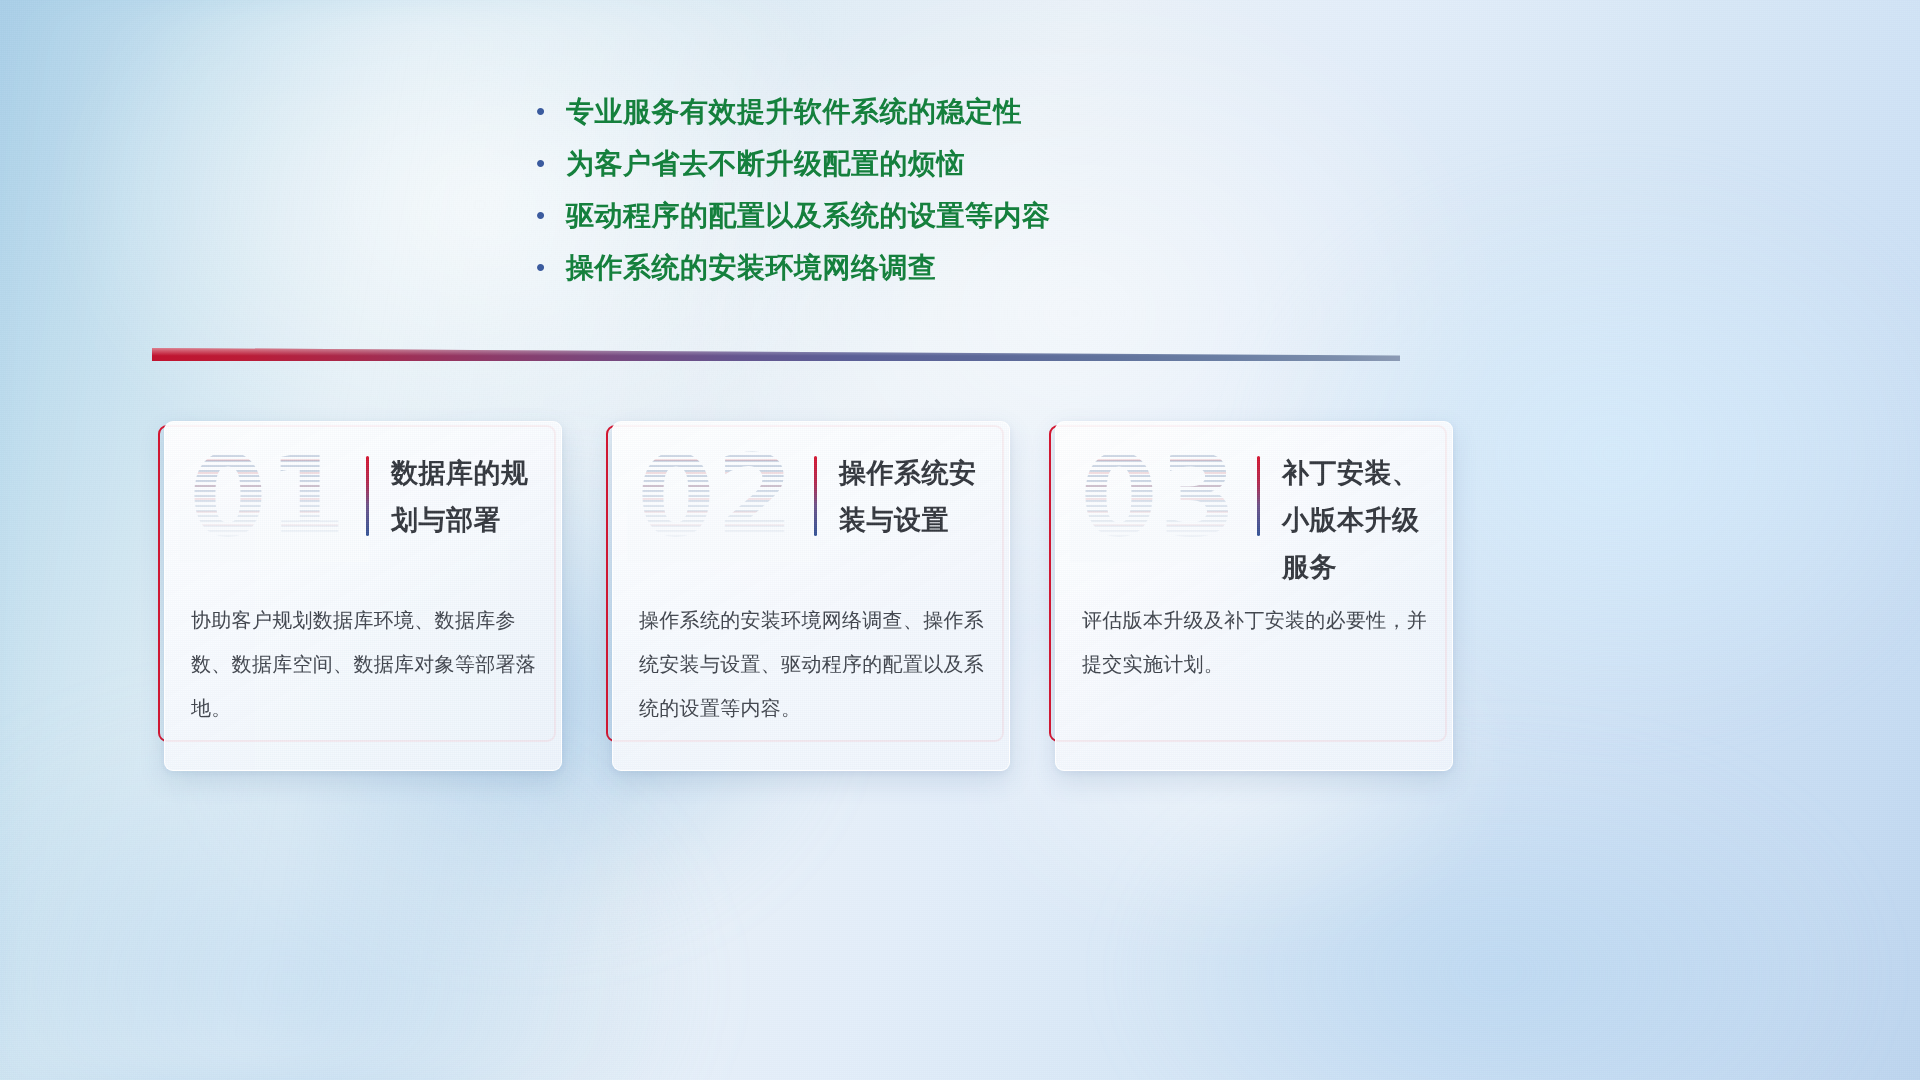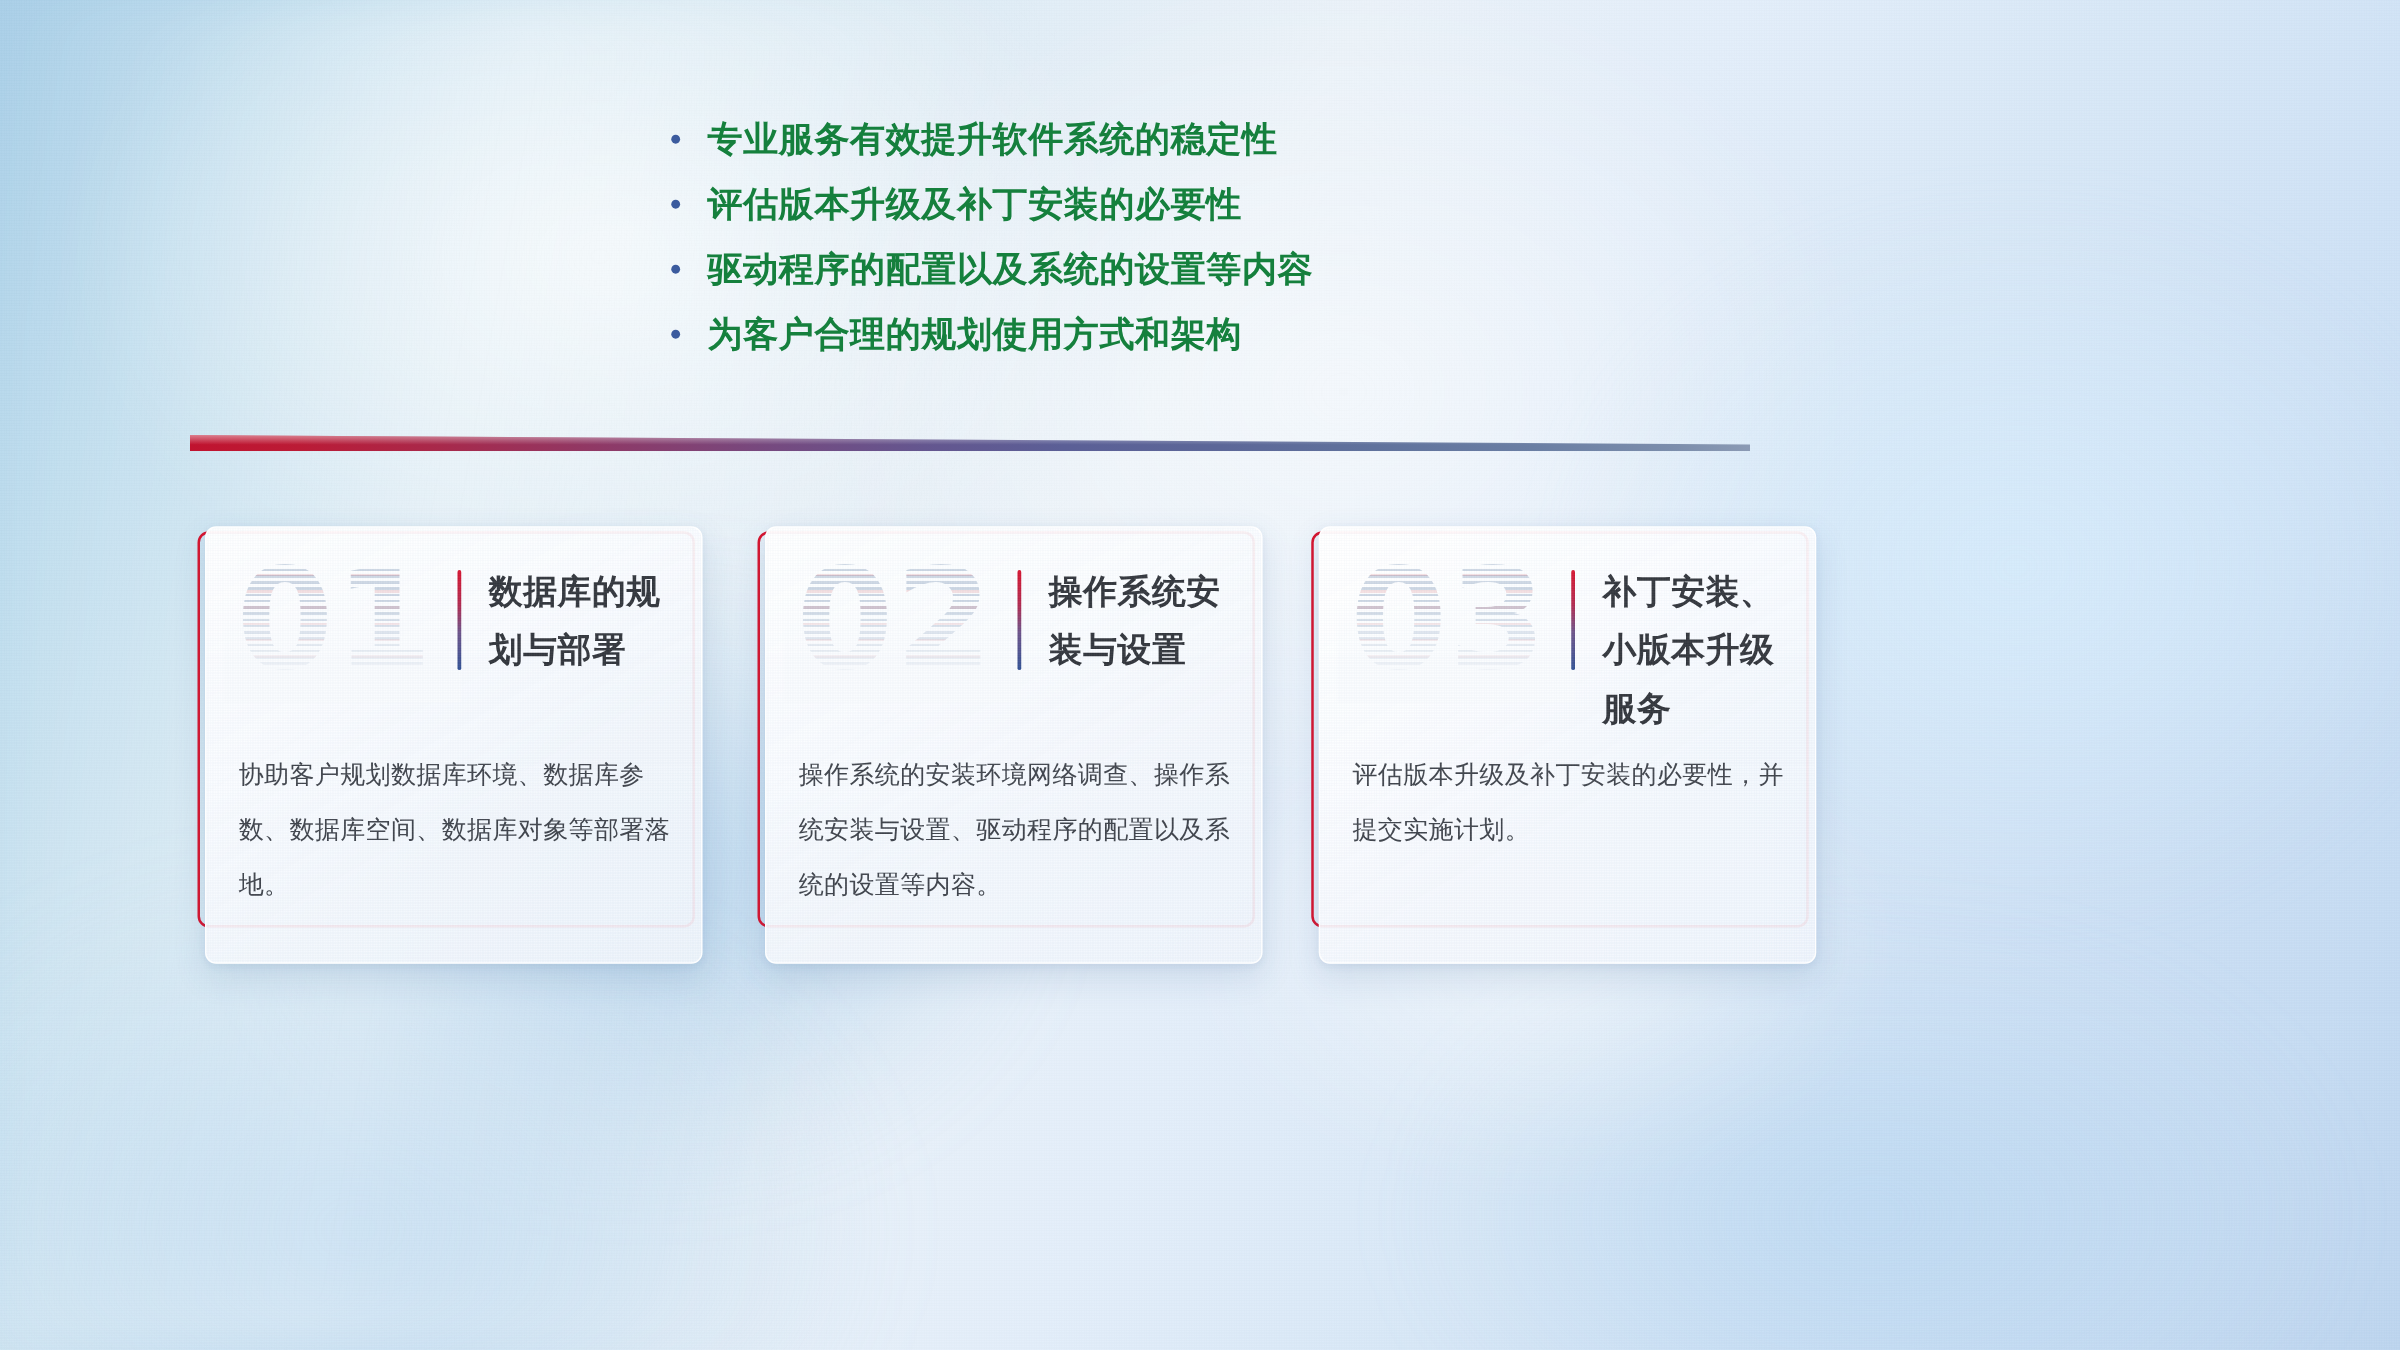--- a/index.html
+++ b/index.html
@@ -225,31 +225,31 @@
 
   <div class="bullets">
 
     <div class="bullet-row">
       <span class="bullet-dot">•</span>
       <span class="bullet-text">专业服务有效提升软件系统的稳定性</span>
     </div>
 
     <div class="bullet-row">
       <span class="bullet-dot">•</span>
-      <span class="bullet-text">评估版本升级及补丁安装的必要性</span>
+      <span class="bullet-text">为客户省去不断升级配置的烦恼</span>
     </div>
 
     <div class="bullet-row">
       <span class="bullet-dot">•</span>
       <span class="bullet-text">驱动程序的配置以及系统的设置等内容</span>
     </div>
 
     <div class="bullet-row">
       <span class="bullet-dot">•</span>
-      <span class="bullet-text">为客户合理的规划使用方式和架构</span>
+      <span class="bullet-text">操作系统的安装环境网络调查</span>
     </div>
 
   </div>
 
   <div class="divider-wrap">
     <div class="divider"></div>
     <div class="divider-shine"></div>
   </div>
 
   <div class="cards">

